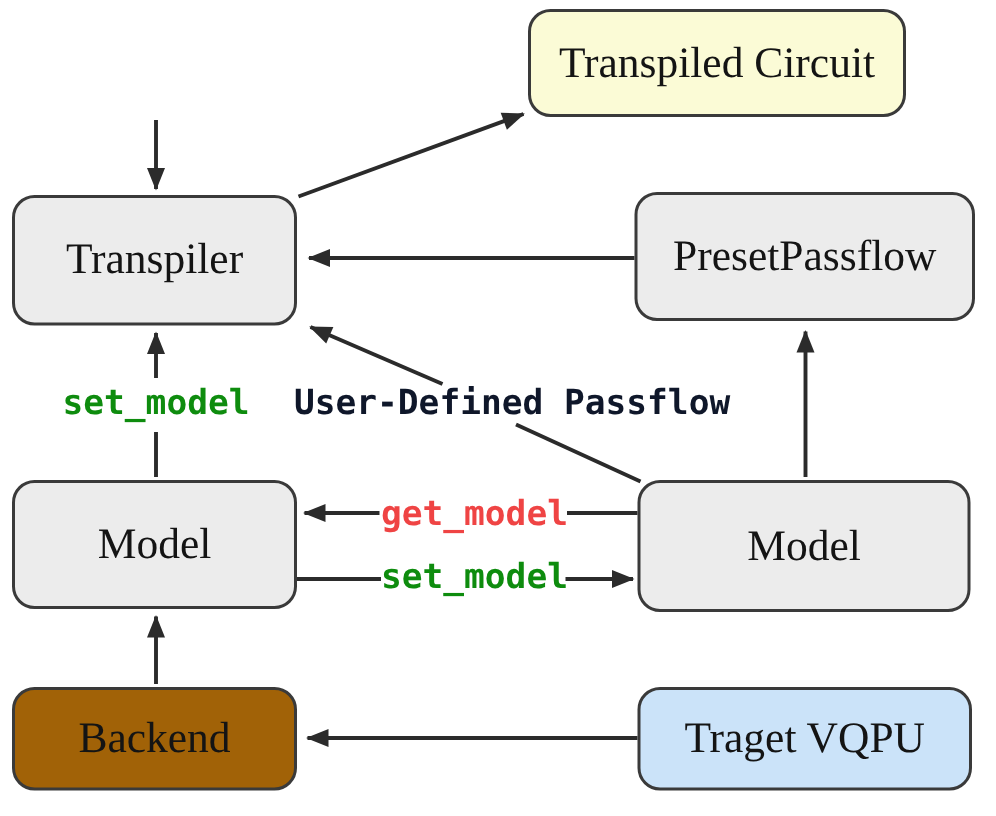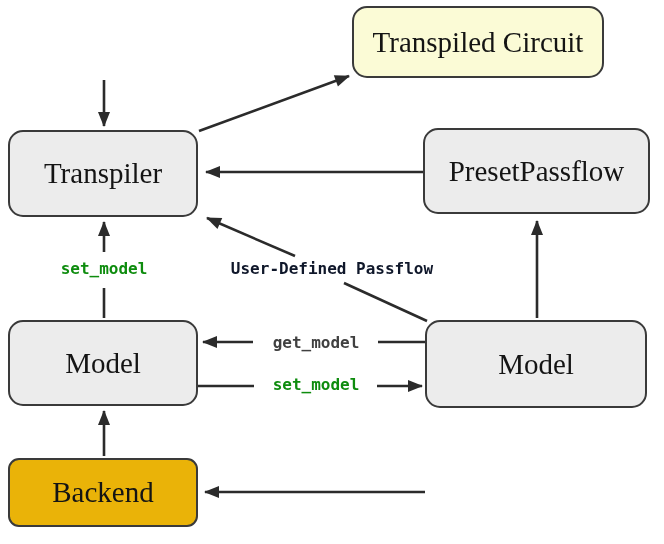--- a/index.html
+++ b/index.html
@@ -34,21 +34,21 @@
     align-items: center;
     justify-content: center;
     font-size: 29px;
     color: #141414;
     white-space: nowrap;
   }
   .edge-label {
     position: absolute;
     font-family: "DejaVu Sans Mono", monospace;
     font-weight: bold;
-    font-size: 16px;
+    font-size: 23px;
     text-align: center;
     white-space: nowrap;
     line-height: 26px;
   }
   
   #node-circuit-dag      { left: 8px;   top: 6px;   width: 190px; height: 72px; }
   #node-transpiled       { left: 352px; top: 6px;   width: 252px; height: 72px; }
   #node-transpiler       { left: 8px;   top: 130px; width: 190px; height: 87px; }
   #node-preset-passflow  { left: 423px; top: 128px; width: 227px; height: 86px; }
   #node-model            { left: 8px;   top: 320px; width: 190px; height: 86px; }
@@ -102,26 +102,29 @@
   </div>
 
   <div class="node" id="node-model" style="background-color: rgb(236, 236, 236);">
     <span>Model</span>
   </div>
 
   <div class="node" id="node-passes" style="background-color: rgb(236, 236, 236);">
     <span>Model</span>
   </div>
 
-  <div class="node" id="node-backend" style="background-color: #eab308; border-radius: 11px;">
+  <div class="node" id="node-backend" style="background-color: #a16207;">
     <span>Backend</span>
   </div>
 
+  <div class="node" id="node-target-vqpu" style="background-color: rgb(203, 227, 249);">
+    <span>Traget VQPU</span>
+  </div>
 
   <div class="edge-label" id="label-set-model-upper" style="color: rgb(14, 140, 14);">set_model</div>
 
   <div class="edge-label" id="label-user-defined" style="color: #0f172a;">User-Defined Passflow</div>
 
-  <div class="edge-label" id="label-get-model" style="color: #404040;">get_model</div>
+  <div class="edge-label" id="label-get-model" style="color: #ef4444;">get_model</div>
 
   <div class="edge-label" id="label-set-model-mid" style="color: rgb(14, 140, 14);">set_model</div>
 
 </div>
 
 </body></html>

